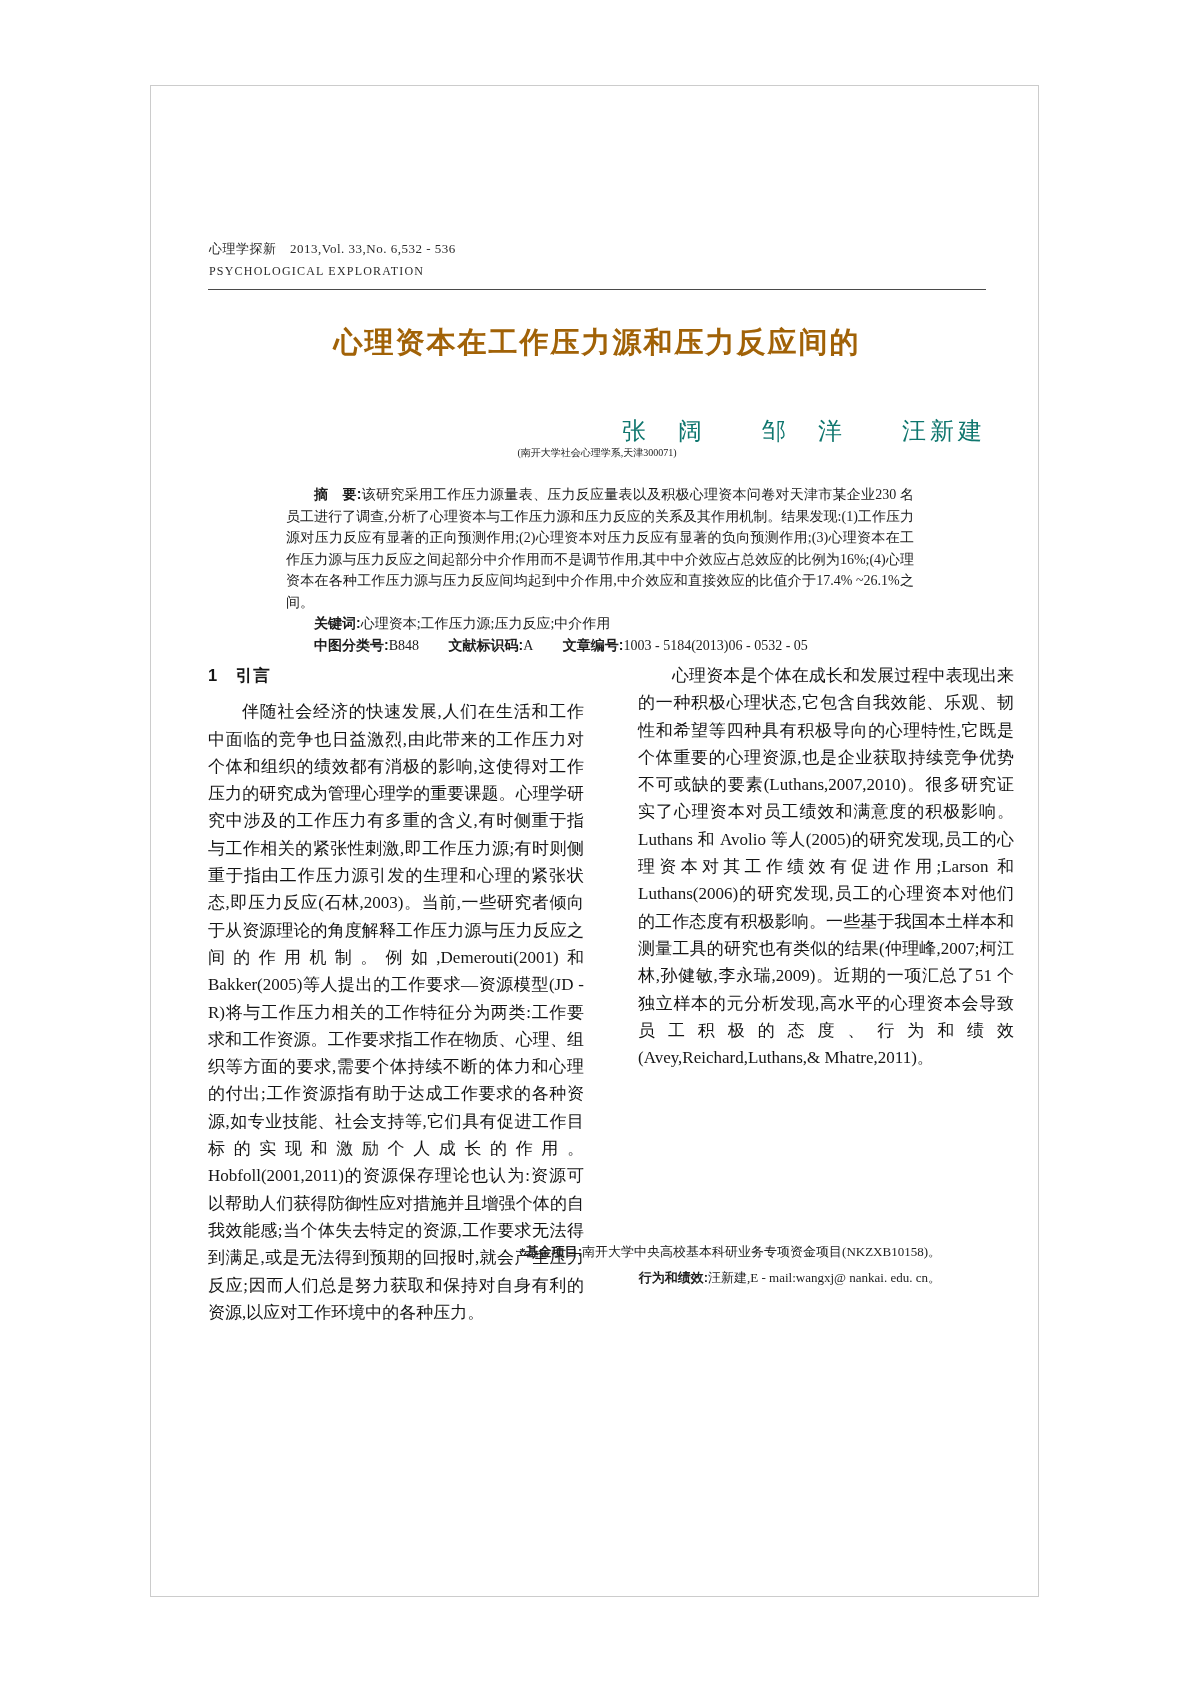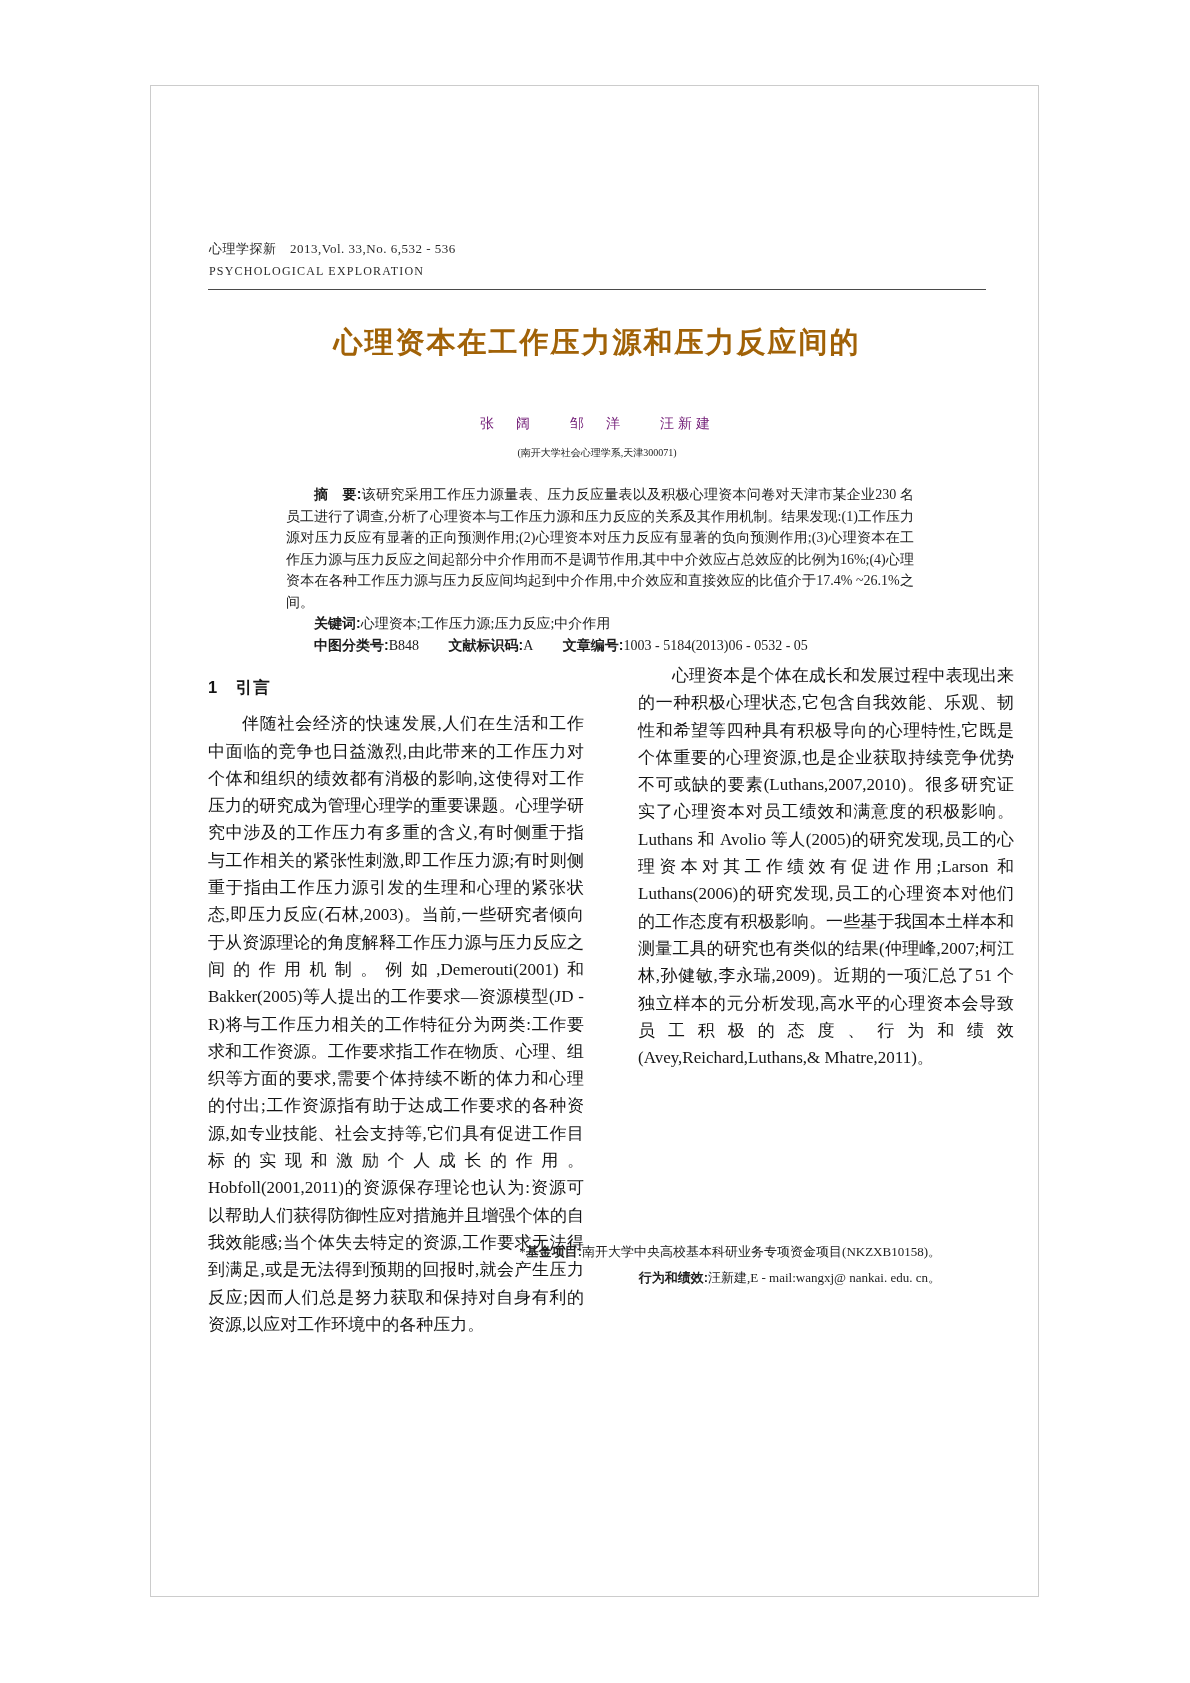--- a/index.html
+++ b/index.html
@@ -21,21 +21,21 @@
   .title-block {
     position:absolute; left:208px; top:320px; width:778px;
     text-align:center; color:#a16207;
     font-family:"Liberation Sans","DejaVu Sans",sans-serif;
     font-weight:700; font-size:29px; line-height:45px; letter-spacing:2px;
   }
   .title-block sup { font-size:13px; letter-spacing:0; vertical-align:super; }
 
   .authors {
     position:absolute; left:208px; top:415px; width:778px;
-    text-align:center; font-size:14px; letter-spacing:4px; color:#701a75;
+    text-align:right; font-size:24px; letter-spacing:4px; color:#0f766e;
   }
   .affiliation {
     position:absolute; left:208px; top:446px; width:778px;
     text-align:center; font-size:10px; color:#222;
   }
 
   .meta-block {
     position:absolute; left:286px; top:484px; width:628px;
     font-size:14px; line-height:21.5px; color:#1c1c1c;
   }
@@ -46,21 +46,21 @@
 
   .column {
     position:absolute; top:662px; width:376px;
     font-size:17px; line-height:27.3px; text-align:justify; color:#151515;
   }
   .col-left  { left:208px; }
   .col-right { left:638px; }
   .section-heading {
     font-family:"Liberation Sans","DejaVu Sans",sans-serif;
     font-weight:700; font-size:16.5px; letter-spacing:1px;
-    margin-bottom:9px; text-align:left;margin-top:12px;
+    margin-bottom:9px; text-align:left;
   }
   .column p { text-indent:2em; }
   .column p + p { margin-top:0; }
 
   .footnote {
     position:absolute; left:221px; top:1239px; width:720px;
     font-size:13px; line-height:26px; color:#222; text-align:right;
   }
   .fn-star { display:inline-block; width:23px; }
   .fn-line2 { padding-left:23px; }

